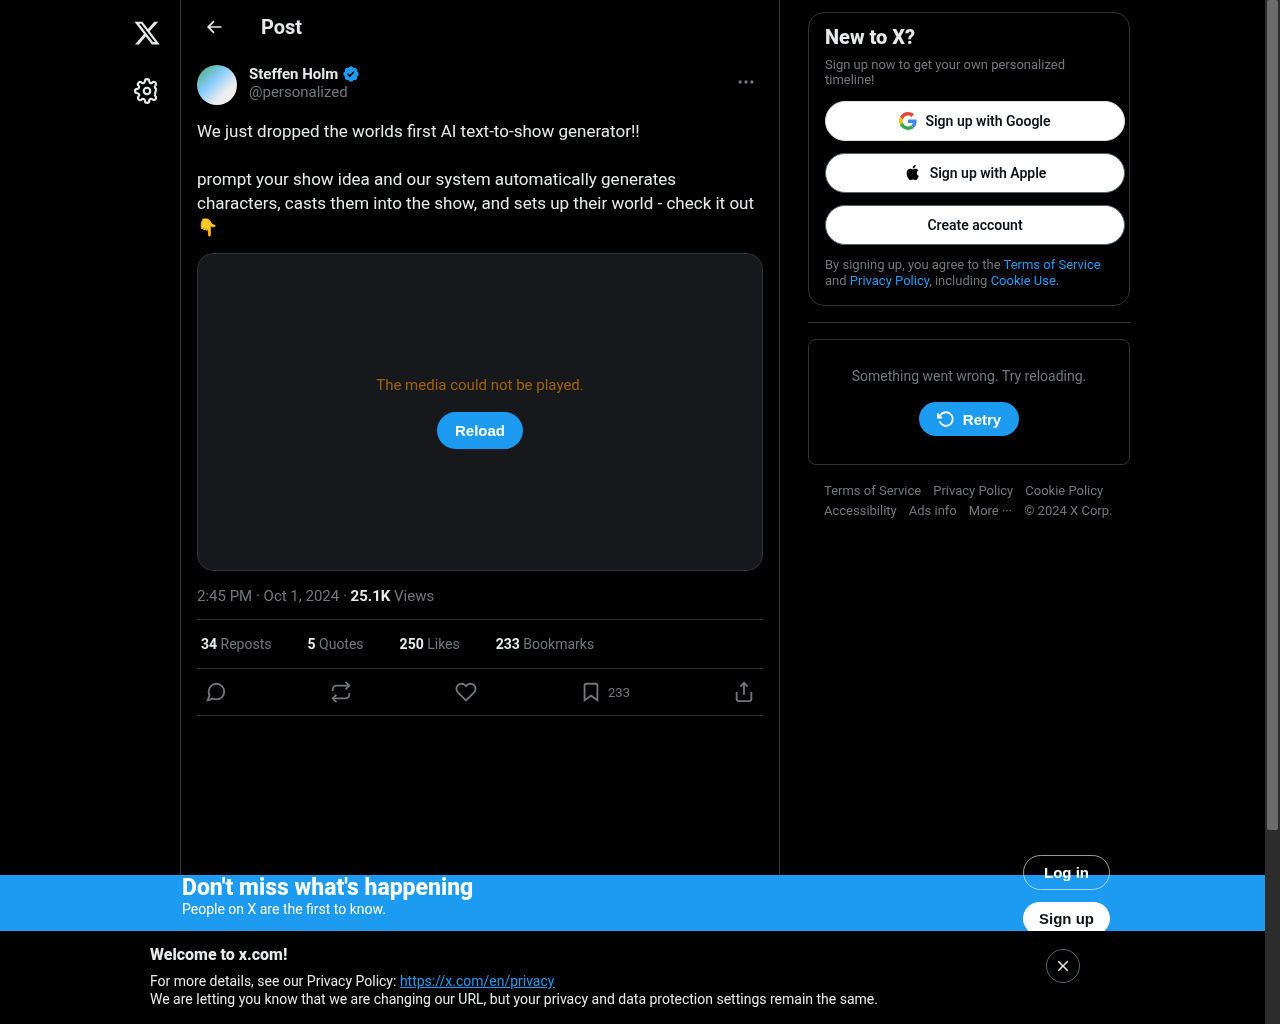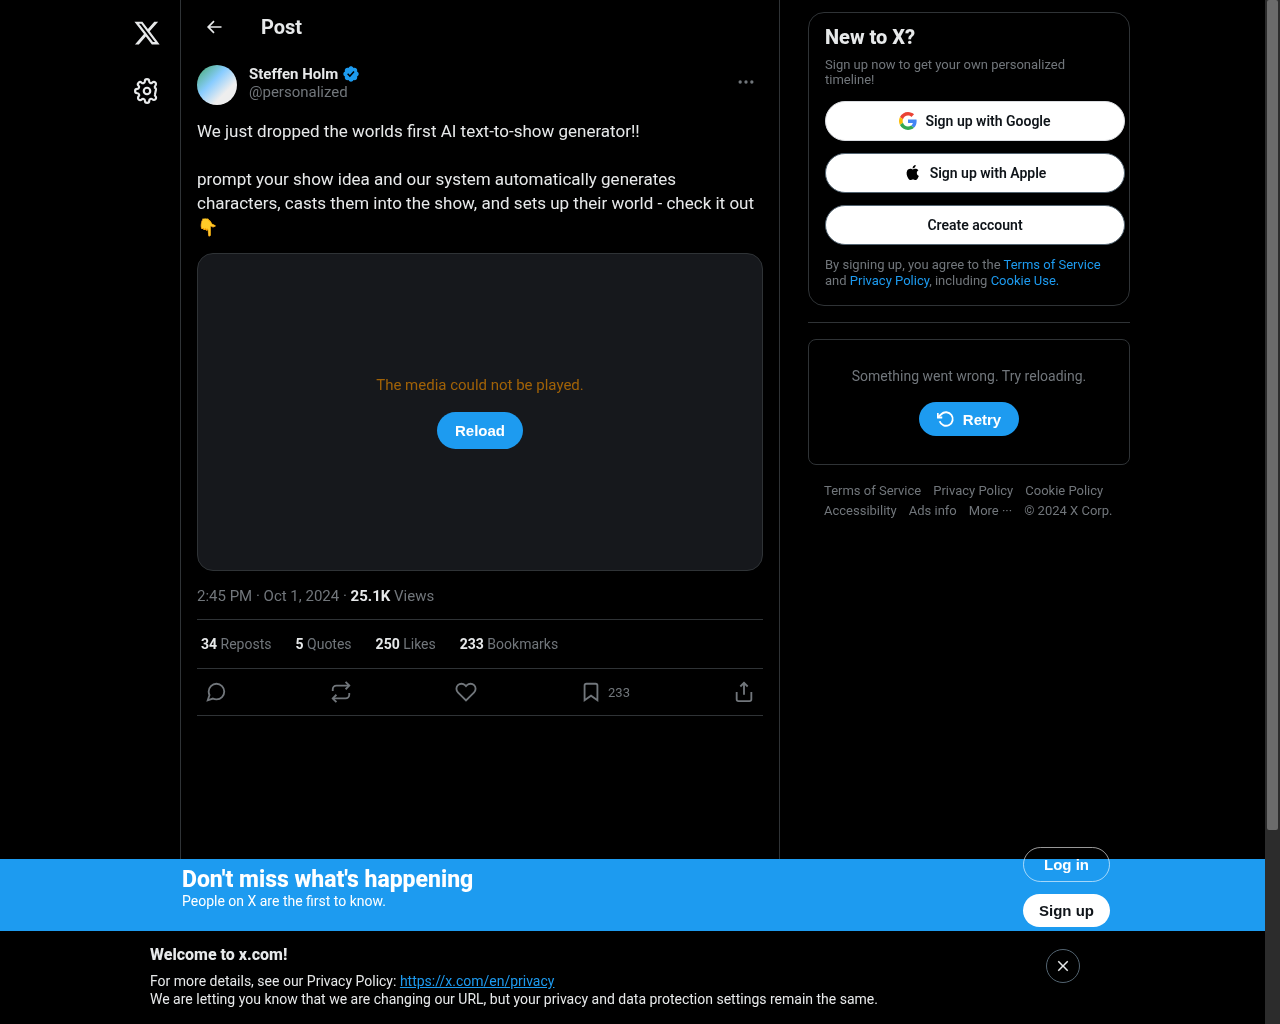--- a/index.html
+++ b/index.html
@@ -116,21 +116,21 @@
 }
 .meta-row {
   margin-top: 16px;
   color: #71767b;
   font-size: 15px;
   padding-bottom: 14px;
 }
 .meta-row .strong { color: #e7e9ea; font-weight: 700; }
 .stats-row {
   display: flex;
-  gap: 24px;
+  gap: 36px;
   padding: 16px 4px;
   border-top: 1px solid #2f3336;
   font-size: 14px;
   color: #71767b;
   text-align: center;
 }
 .stats-row .num { color: #e7e9ea; font-weight: 700; }
 .actions-row {
   display: flex;
   justify-content: space-between;
@@ -201,21 +201,21 @@
   padding: 0 16px;
   display: flex;
   flex-wrap: wrap;
   gap: 0 12px;
 }
 .footer-links span { cursor: pointer; }
 .banner-blue {
   position: absolute;
   left: 0; right: 0;
   bottom: 93px;
-  height: 72px;
+  height: 56px;
   background: #1d9bf0;
   display: flex;
   align-items: center;
   padding: 0 0 16px 182px;
 }
 .banner-blue .titles { flex: 1; }
 .banner-blue h3 { font-size: 23px; font-weight: 800; color: #fff; }
 .banner-blue p { font-size: 14px; color: #fff; }
 .banner-blue .btns { display: flex; gap: 12px; margin-right: 170px; flex-direction: column; }
 .pill {

